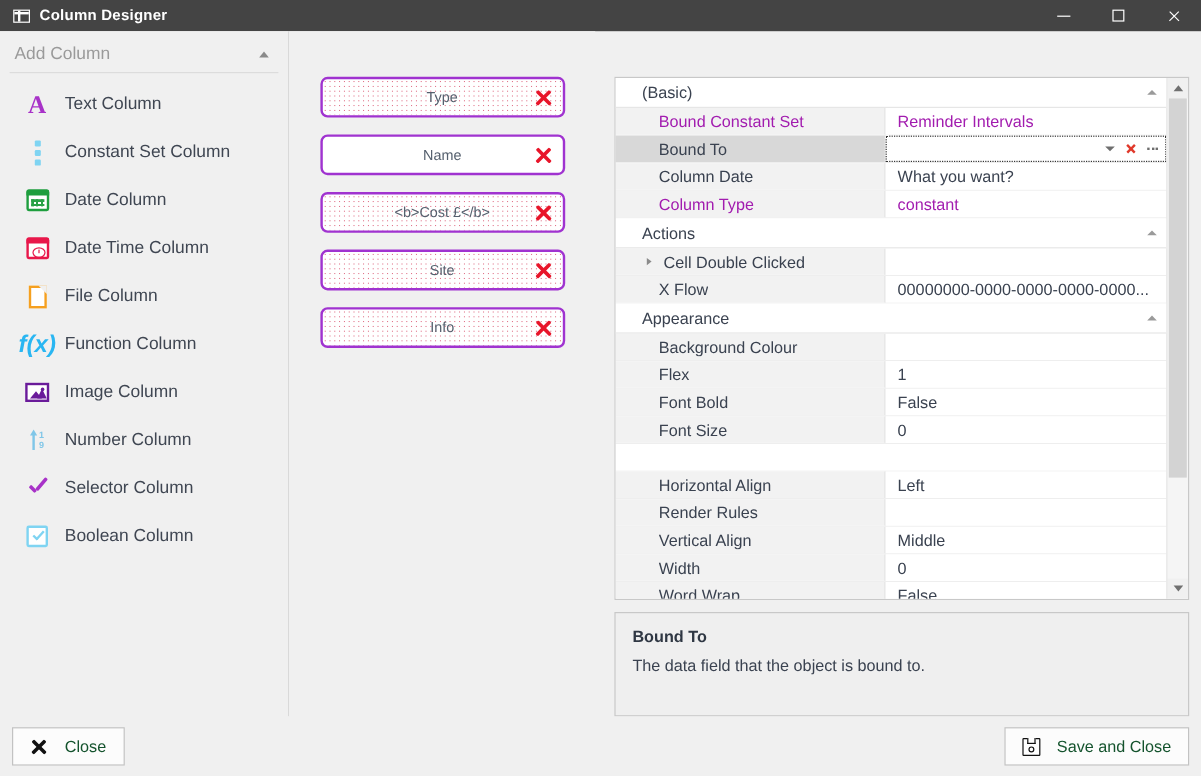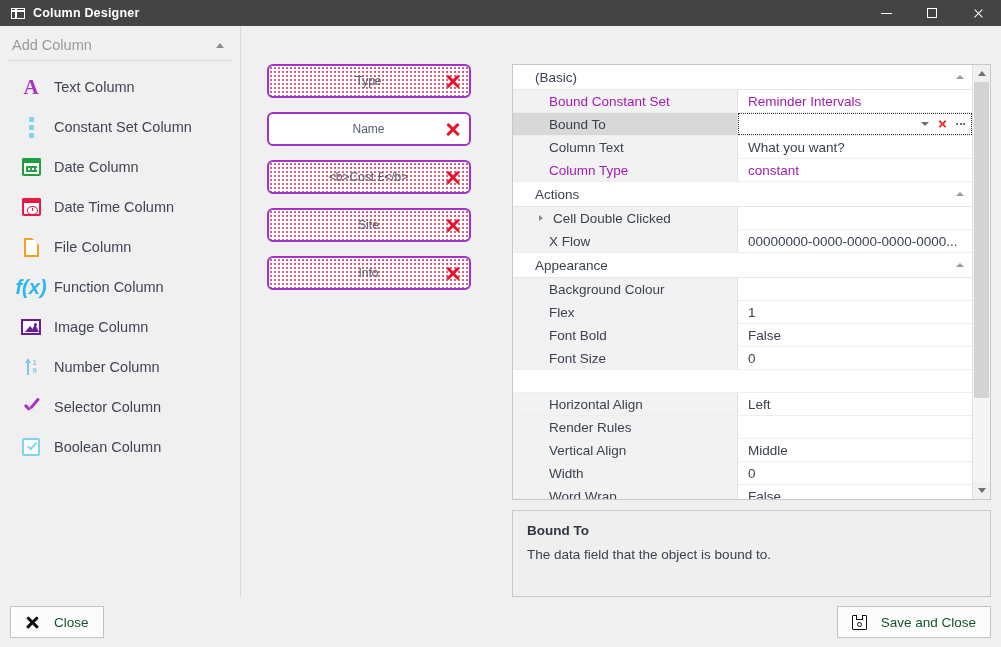--- a/index.html
+++ b/index.html
@@ -301,21 +301,21 @@
                 <span class="ed-x"></span>
                 <span class="ed-dots">
                   <i></i>
                   <i></i>
                   <i></i>
                 </span>
               </div>
             </div>
             <div class="pg-row">
               <div class="pg-name">
-                <span class="pg-name-txt">Column Text</span>
+                <span class="pg-name-txt">Column Date</span>
               </div>
               <div class="pg-val">
                 <span class="pg-val-txt">What you want?</span>
               </div>
             </div>
             <div class="pg-row dim">
               <div class="pg-name">
                 <span class="pg-name-txt">Column Type</span>
               </div>
               <div class="pg-val">

